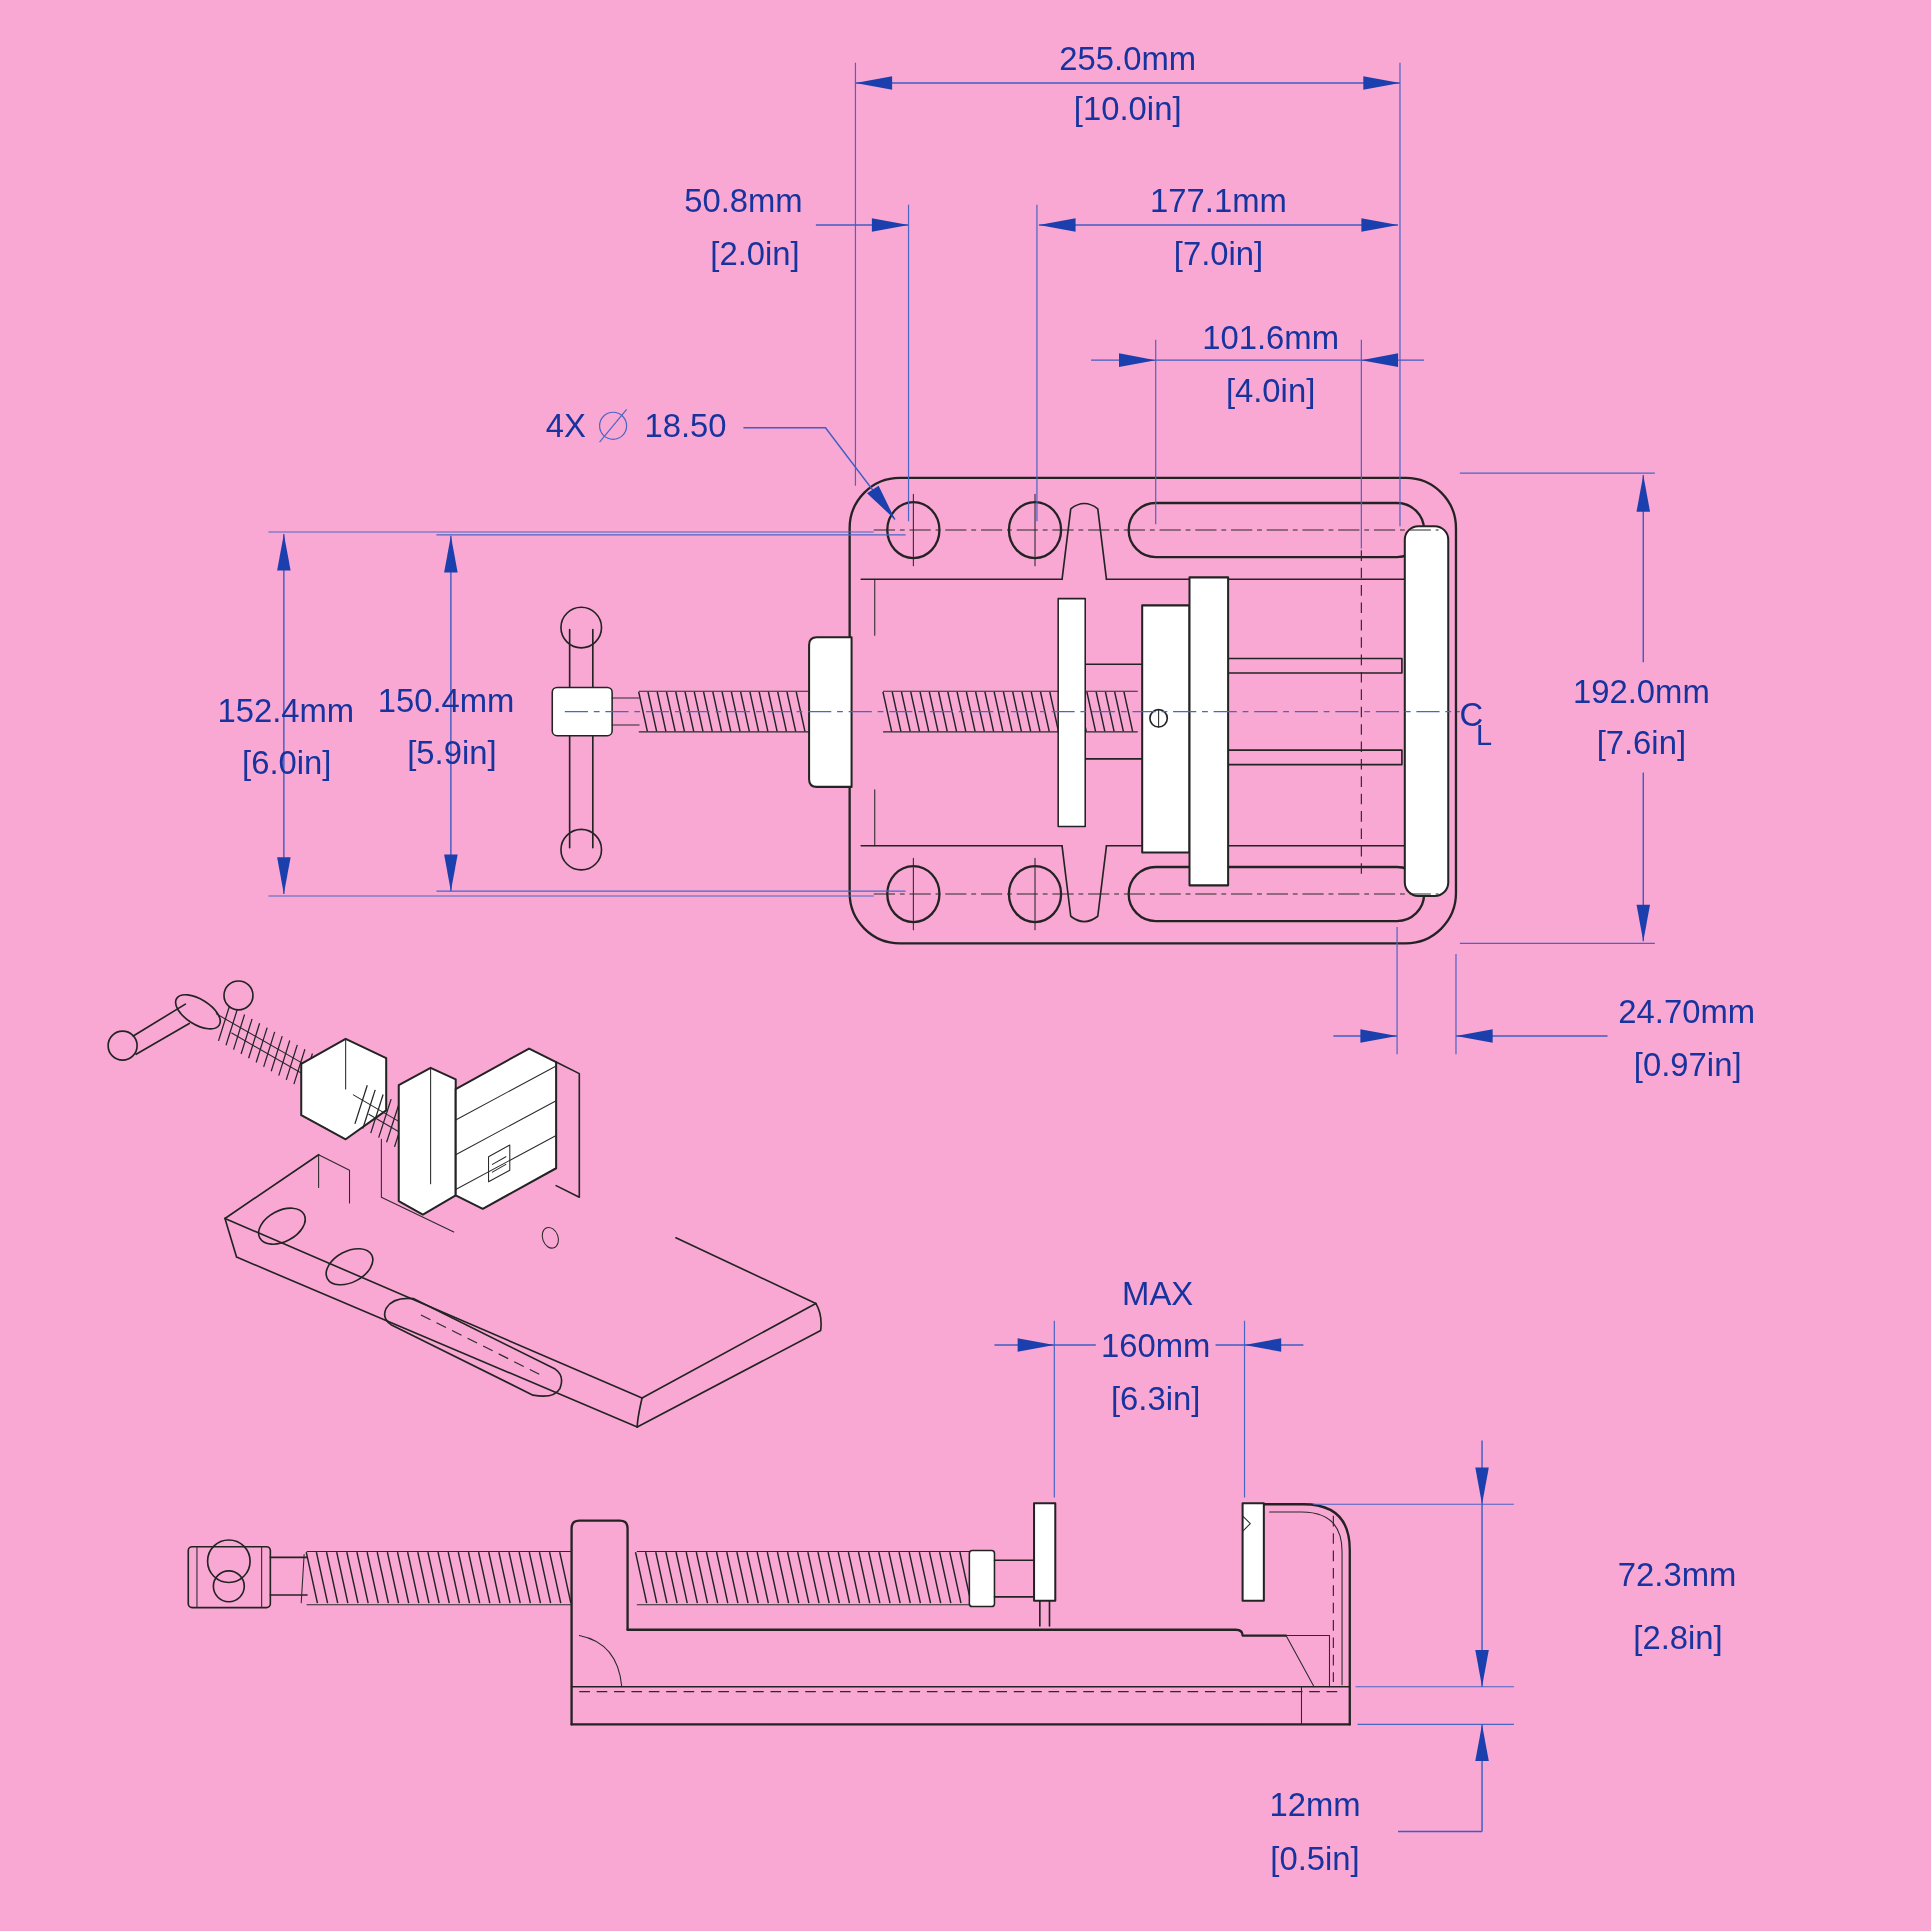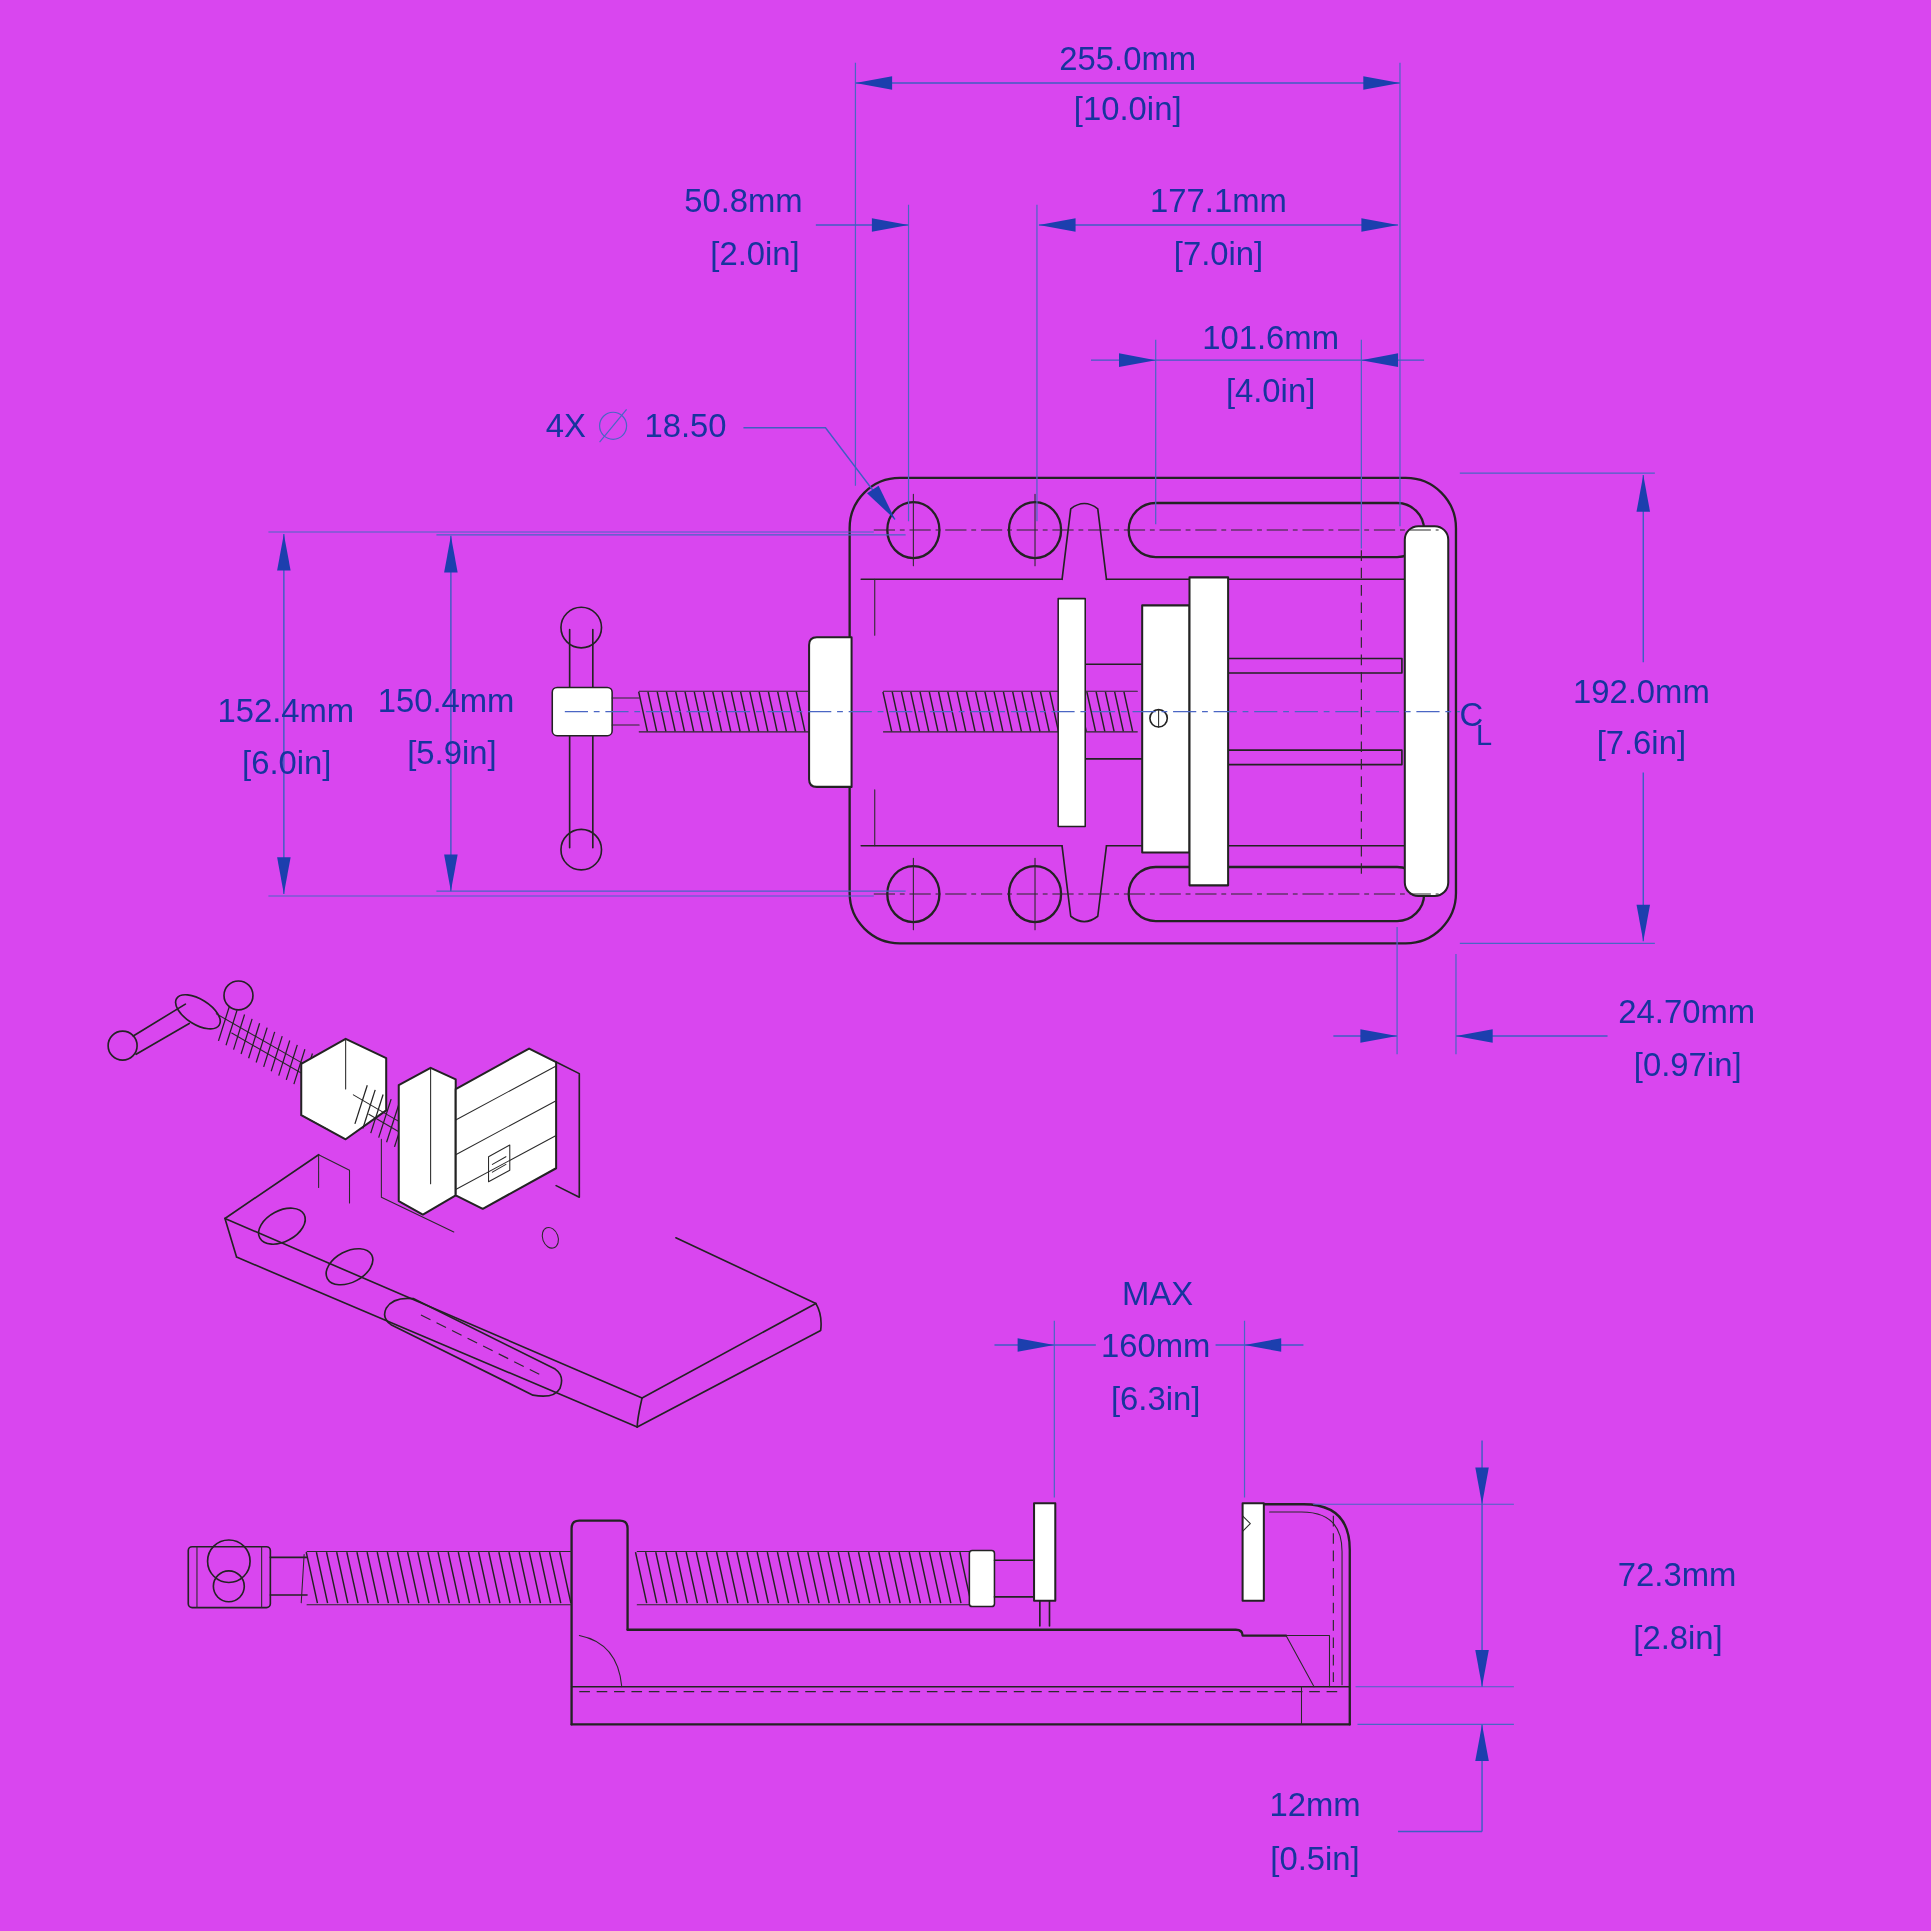--- a/index.html
+++ b/index.html
@@ -1,16 +1,16 @@
 <!DOCTYPE html>
 <html><head>
 <meta charset="utf-8">
 <style>
   html,body{margin:0;padding:0;background:#ffffff;}
-  .canvas{position:relative;width:1931px;height:1931px;background:#d946ef;overflow:hidden;
+  .canvas{position:relative;width:1931px;height:1931px;background:#f9a8d4;overflow:hidden;
           font-family:"Liberation Sans", sans-serif;}
   svg{position:absolute;left:0;top:0;}
   
   .art   {fill:none;stroke:#232323;stroke-width:2.4;stroke-linejoin:round;stroke-linecap:round;}
   .artm  {fill:none;stroke:#232323;stroke-width:1.7;stroke-linejoin:round;stroke-linecap:round;}
   .artt  {fill:none;stroke:#2a2a2a;stroke-width:1.1;stroke-linejoin:round;stroke-linecap:round;}
   .white {fill:#ffffff;stroke:#232323;stroke-width:2.1;stroke-linejoin:round;}
   .whitem{fill:#ffffff;stroke:#232323;stroke-width:1.6;stroke-linejoin:round;}
   .hid   {fill:none;stroke:#2a2a2a;stroke-width:1.2;stroke-dasharray:11 7;}
   .cline {fill:none;stroke:#2a2a2a;stroke-width:1.1;stroke-dasharray:22 5 5 5;}

